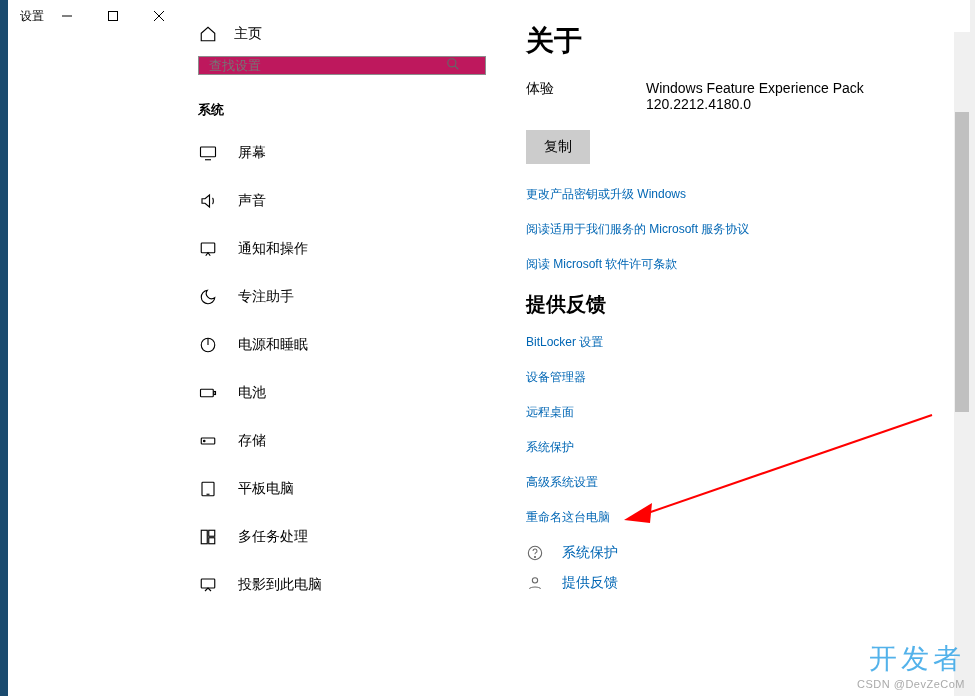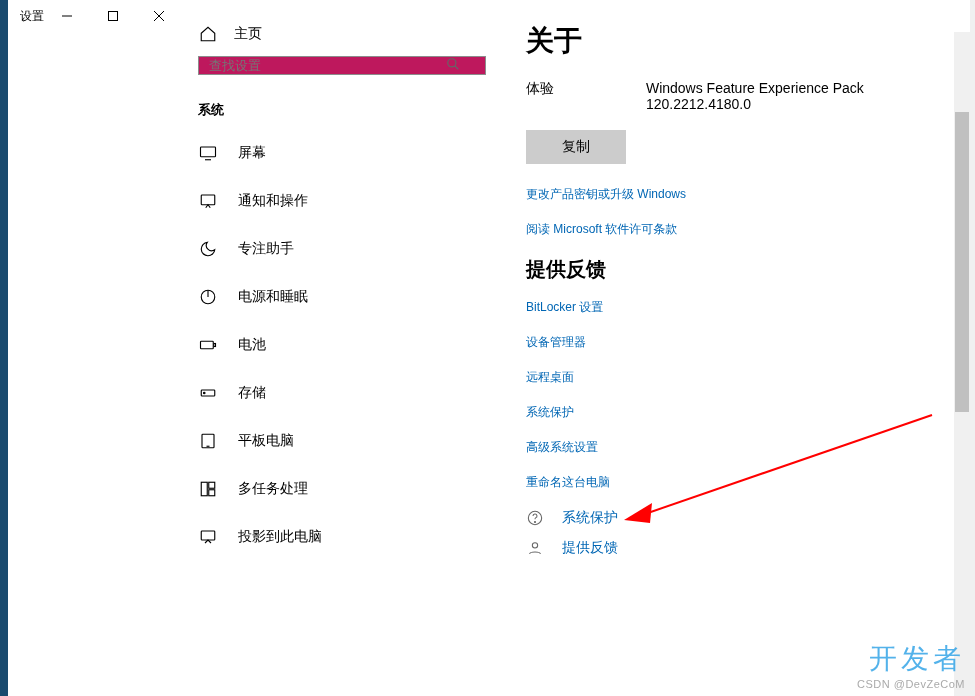--- a/index.html
+++ b/index.html
@@ -20,21 +20,21 @@
   .search-container { position:relative; }
   .search-icon { position:absolute; right:26px; top:50%; transform:translateY(-50%); color:#666; pointer-events:none; }
   .section-label { font-weight:600; font-size:13px; padding:14px 16px 10px 16px; }
   .nav-item { display:flex; align-items:center; gap:20px; padding:14px 16px 14px 16px; font-size:14px; cursor:pointer; }
   .nav-item .icon { width:20px; height:20px; display:flex; align-items:center; justify-content:center; color:#000; }
   .content { flex:1; padding:22px 40px 10px 24px; overflow-y:auto; position:relative; }
   .page-title { font-size:28px; font-weight:600; margin-bottom:20px; }
   .kv-row { display:flex; margin-bottom:18px; font-size:14px; }
   .kv-row .k { width:138px; color:#000; }
   .kv-row .v { color:#000; }
-  .btn-copy { display:inline-block; background:#ccc; color:#000; border:none; padding:8px 36px; font-size:14px; margin-bottom:22px; cursor:pointer; }
+  .btn-copy { display:inline-block; background:#ccc; color:#000; border:none; padding:8px 18px; font-size:14px; margin-bottom:22px; cursor:pointer; }
   .link-item { display:block; color:#0066b4; font-size:12px; margin-bottom:18px; cursor:pointer; text-decoration:none; }
   .subheading { font-size:20px; font-weight:600; margin:12px 0 16px 0; }
   .help-row { display:flex; align-items:center; gap:18px; margin-bottom:12px; font-size:14px; }
   .help-row .icon { width:18px; height:18px; display:flex; align-items:center; justify-content:center; color:#666; }
   .help-row a { color:#0066b4; text-decoration:none; cursor:pointer; }
   .scrollbar-right { position:absolute; right:0; top:32px; bottom:0; width:16px; background:#f0f0f0; display:flex; flex-direction:column; align-items:center; justify-content:flex-start; }
   .scroll-thumb { width:14px; height:300px; margin-top:80px; background:#c0c0c0; }
   
   .arrow-svg { position:absolute; pointer-events:none; left:430px; top:405px; width:330px; height:130px; }
   
@@ -99,20 +99,29 @@
             <svg width="18" height="18" viewBox="0 0 24 24" fill="none" stroke="currentColor" stroke-width="1.5">
               <rect x="2" y="4" width="20" height="13" rx="1"></rect>
               <line x1="8" y1="21" x2="16" y2="21"></line>
             </svg>
           </span>
         <span>屏幕</span>
       </div>
       <div class="nav-item">
         <span class="icon">
             <svg width="18" height="18" viewBox="0 0 24 24" fill="none" stroke="currentColor" stroke-width="1.5">
+              <path d="M4 9v6h4l6 5V4L8 9H4z"></path>
+              <path d="M18 8c1.5 1.5 1.5 6.5 0 8"></path>
+            </svg>
+          </span>
+        <span>声音</span>
+      </div>
+      <div class="nav-item">
+        <span class="icon">
+            <svg width="18" height="18" viewBox="0 0 24 24" fill="none" stroke="currentColor" stroke-width="1.5">
               <rect x="3" y="4" width="18" height="13" rx="1"></rect>
               <path d="M9 21l3-4 3 4"></path>
             </svg>
           </span>
         <span>通知和操作</span>
       </div>
       <div class="nav-item">
         <span class="icon">
             <svg width="18" height="18" viewBox="0 0 24 24" fill="none" stroke="currentColor" stroke-width="1.5">
               <path d="M21 12.8A9 9 0 1 1 11.2 3a7 7 0 0 0 9.8 9.8z"></path>
@@ -179,20 +188,21 @@
 
     <div class="content">
       <h1 class="page-title">关于</h1>
       <div class="kv-row">
         <div class="k">体验</div>
         <div class="v">Windows Feature Experience Pack 120.2212.4180.0</div>
       </div>
       <button class="btn-copy">复制</button>
 
       <a class="link-item">更改产品密钥或升级 Windows</a>
+      <a class="link-item">阅读适用于我们服务的 Microsoft 服务协议</a>
       <a class="link-item">阅读 Microsoft 软件许可条款</a>
 
       <h2 class="subheading">提供反馈</h2>
 
       <a class="link-item">BitLocker 设置</a>
       <a class="link-item">设备管理器</a>
       <a class="link-item">远程桌面</a>
       <a class="link-item">系统保护</a>
       <a class="link-item">高级系统设置</a>
       <a class="link-item">重命名这台电脑</a>

